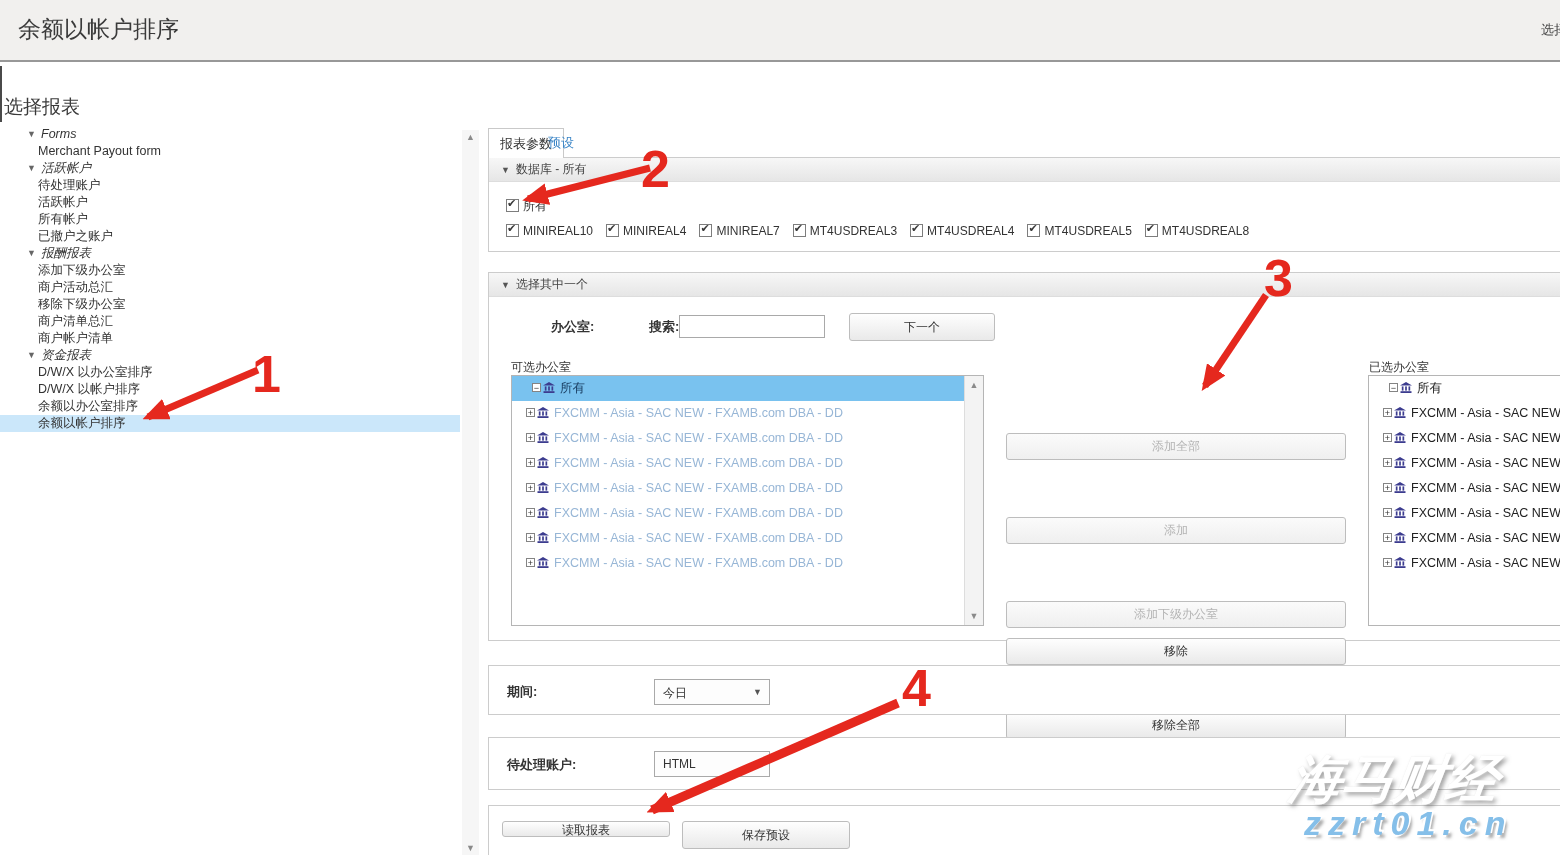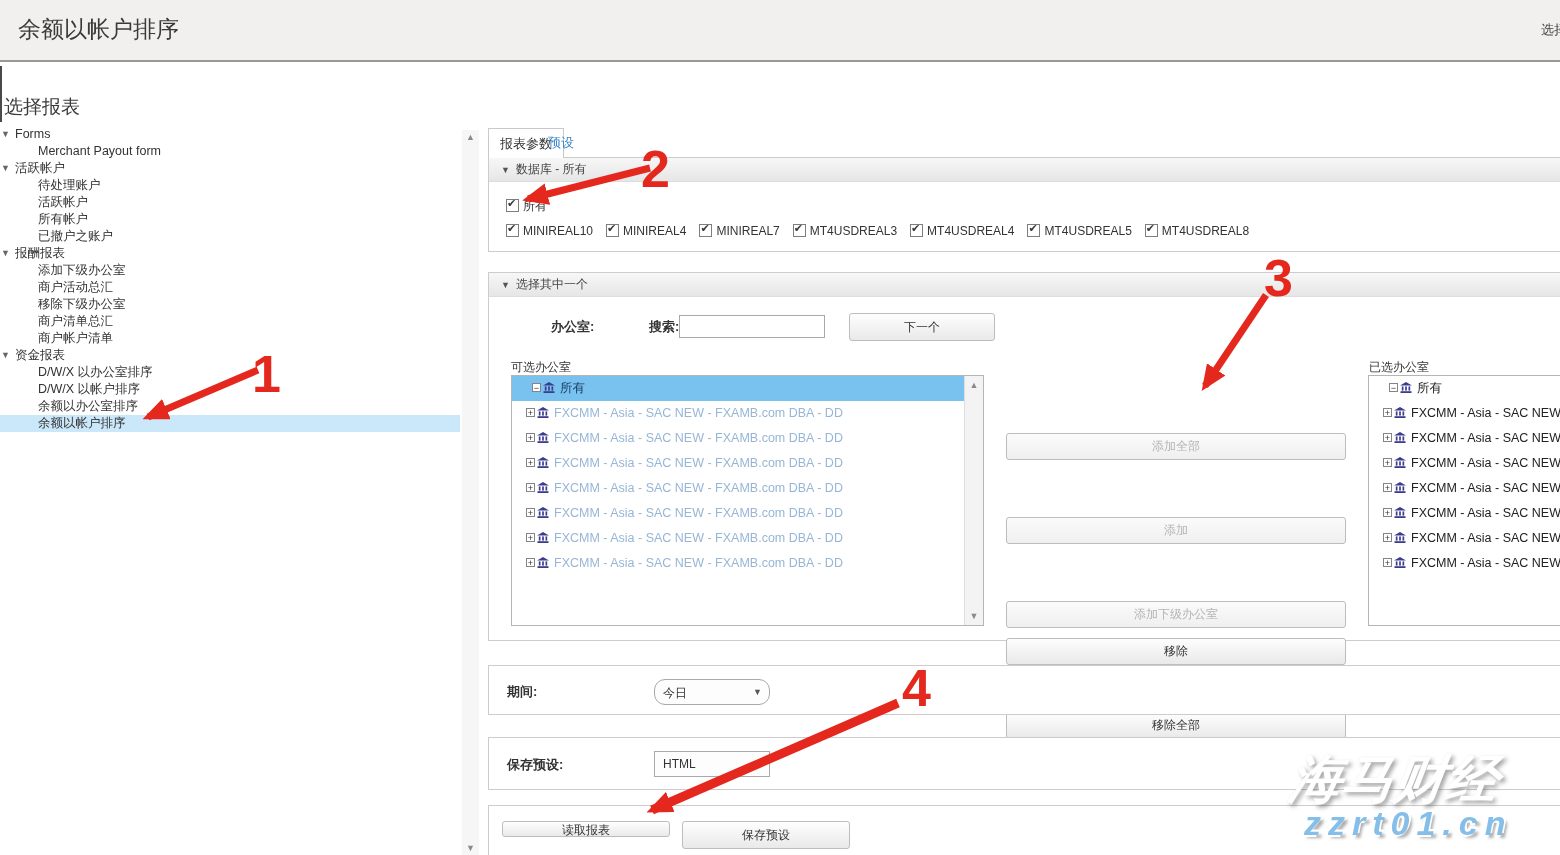--- a/index.html
+++ b/index.html
@@ -13,21 +13,21 @@
          background:#f1f0ee; border-bottom:2px solid #989898; }
   .hdr-title { position:absolute; left:18px; top:14px; font-size:23px; color:#3a3a3a; }
   .hdr-right { position:absolute; left:1541px; top:21px; font-size:13px; color:#444; white-space:nowrap; }
   .edge-mark { position:absolute; left:0; top:66px; width:2px; height:56px; background:#4a4a4a; }
   
   .page-title { position:absolute; left:4px; top:94px; font-size:19px; color:#3a3a3a; }
   
   .tree { position:absolute; left:0; top:126px; width:460px; font-size:12.5px; }
   .tree-row { height:17px; line-height:17px; white-space:nowrap; cursor:pointer; }
   .tree-row .tri { display:inline-block; width:14px; font-size:9px; color:#666; vertical-align:top; }
-  .tree-row.root { padding-left:1px; }
+  .tree-row.root { padding-left:27px;font-style:italic; }
   .tree-row.child { padding-left:38px; }
   .tree-row.selected { background:#cbe7fa; }
   
   .vscroll { position:absolute; left:462px; top:130px; width:17px; height:725px;
              background:#f6f6f6; }
   .vscroll .sarr { position:absolute; left:0; width:17px; text-align:center; font-size:9px; color:#8a8a8a; }
   .vscroll .up { top:2px; } .vscroll .down { bottom:2px; }
   
   .tab-active { position:absolute; left:488px; top:128px; width:76px; height:30px;
                 background:#fff; border:1px solid #c9c9c9; border-bottom:none;
@@ -288,28 +288,28 @@
               <rect x="5.15" y="4.4" width="1.7" height="4.2" fill="#3c3c8f"></rect>
               <rect x="8.5" y="4.4" width="1.7" height="4.2" fill="#3c3c8f"></rect>
               <rect x="0.5" y="9.2" width="11" height="1.8" fill="#3c3c8f"></rect>
             </svg></span><span>FXCMM - Asia - SAC NEW - FXAMB.com DBA - DD</span></div>
       </div>
   </div>
 </div>
 
 <div class="panelbox box-period">
   <div class="frm-label" style="top:17px;">期间:</div>
-  <div class="selectbox" style="top:13px;border-radius:11px;">
+  <div class="selectbox" style="top:13px;">
     <span class="val">今日</span>
     <span class="arr">▼</span>
   </div>
 </div>
 
 <div class="panelbox box-format">
-  <div class="frm-label" style="top:18px;">保存预设:</div>
+  <div class="frm-label" style="top:18px;">待处理账户:</div>
   <div class="selectbox" style="top:13px;">
     <span class="val">HTML</span>
     <span class="arr">▼</span>
   </div>
 </div>
 
 <div class="panelbox box-actions">
   <button class="gbtn btn-load">读取报表</button>
   <button class="gbtn btn-save">保存预设</button>
 </div>

